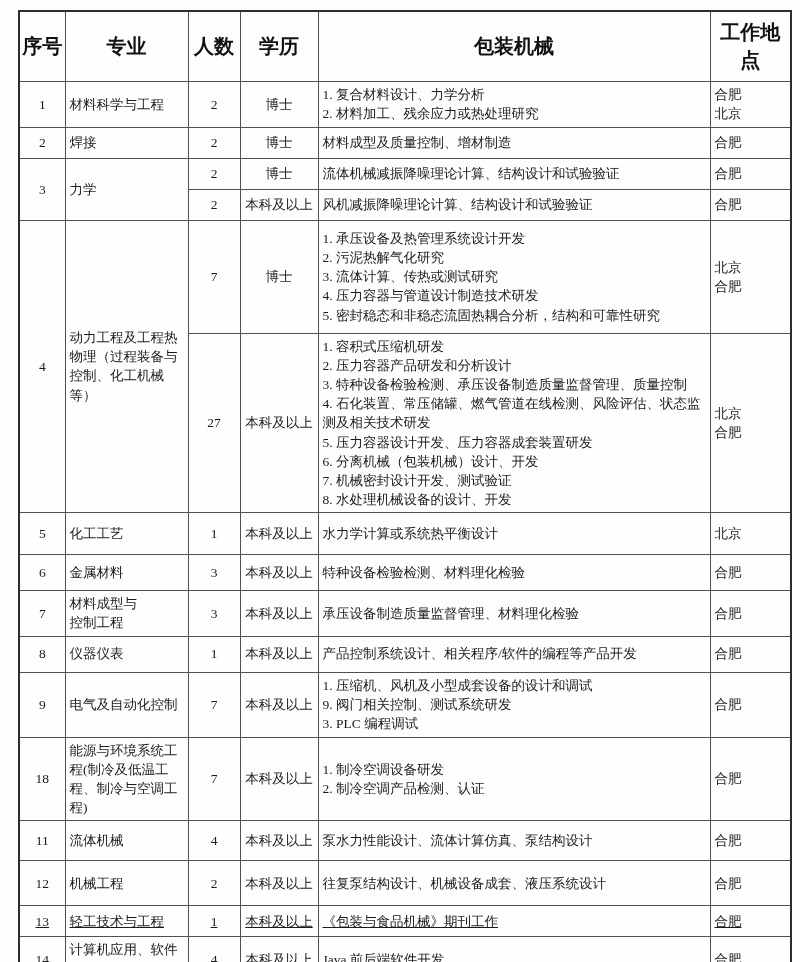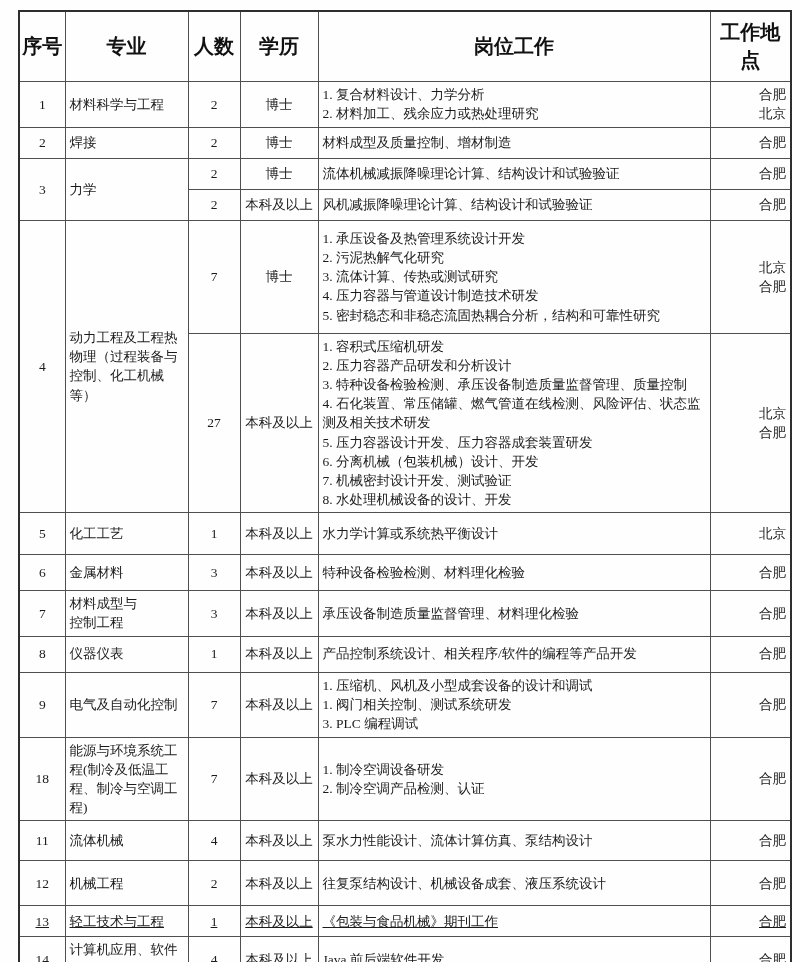--- a/index.html
+++ b/index.html
@@ -25,21 +25,21 @@
     overflow-wrap:anywhere;
   }
   table.jobs th{
     font-size:20px;font-weight:700;color:#111;
     text-align:center;height:34px;padding:6px 2px;
   }
   td.c{text-align:center;}
   td.major{text-align:left;white-space:pre-line;padding:3px 2px;}
   td.duties{text-align:left;padding:5px 8px 5px 11px;}
   td.duties .duty-line{margin:0;}
-  td.loc{text-align:right;margin-top:36px;}
+  td.loc{text-align:left;margin-top:36px;}
   col.c-no{width:46px;}
   col.c-major{width:123px;}
   col.c-count{width:52px;}
   col.c-degree{width:78px;}
   col.c-duties{width:392px;}
   col.c-loc{width:81px;}
 </style>
 </head>
 <body>
 
@@ -52,21 +52,21 @@
       <col class="c-degree">
         <col class="c-duties">
         <col class="c-loc">
     </colgroup>
     <thead>
         <tr>
           <th>序号</th>
           <th>专业</th>
           <th>人数</th>
           <th>学历</th>
-          <th>岗位工作</th>
+          <th>包装机械</th>
           <th>工作地点</th>
         </tr>
       </thead>
     <tbody>
         <tr style="height: 46px;">
           <td class="c">1</td>
           <td class="major">材料科学与工程</td>
           <td class="c">2</td>
           <td class="c">博士</td>
           <td class="duties">
@@ -196,21 +196,21 @@
             <div>合肥</div>
           </td>
         </tr>
         <tr style="height: 65px;">
           <td class="c">9</td>
           <td class="major">电气及自动化控制</td>
           <td class="c">7</td>
           <td class="c">本科及以上</td>
           <td class="duties">
             <div class="duty-line">1. 压缩机、风机及小型成套设备的设计和调试</div>
-            <div class="duty-line">1. 阀门相关控制、测试系统研发</div>
+            <div class="duty-line">9. 阀门相关控制、测试系统研发</div>
             <div class="duty-line">3. PLC 编程调试</div>
           </td>
           <td class="c loc">
             <div>合肥</div>
           </td>
         </tr>
         <tr style="height: 70px;">
           <td class="c">18</td>
           <td class="major">能源与环境系统工程(制冷及低温工程、制冷与空调工程)</td>
           <td class="c">7</td>

